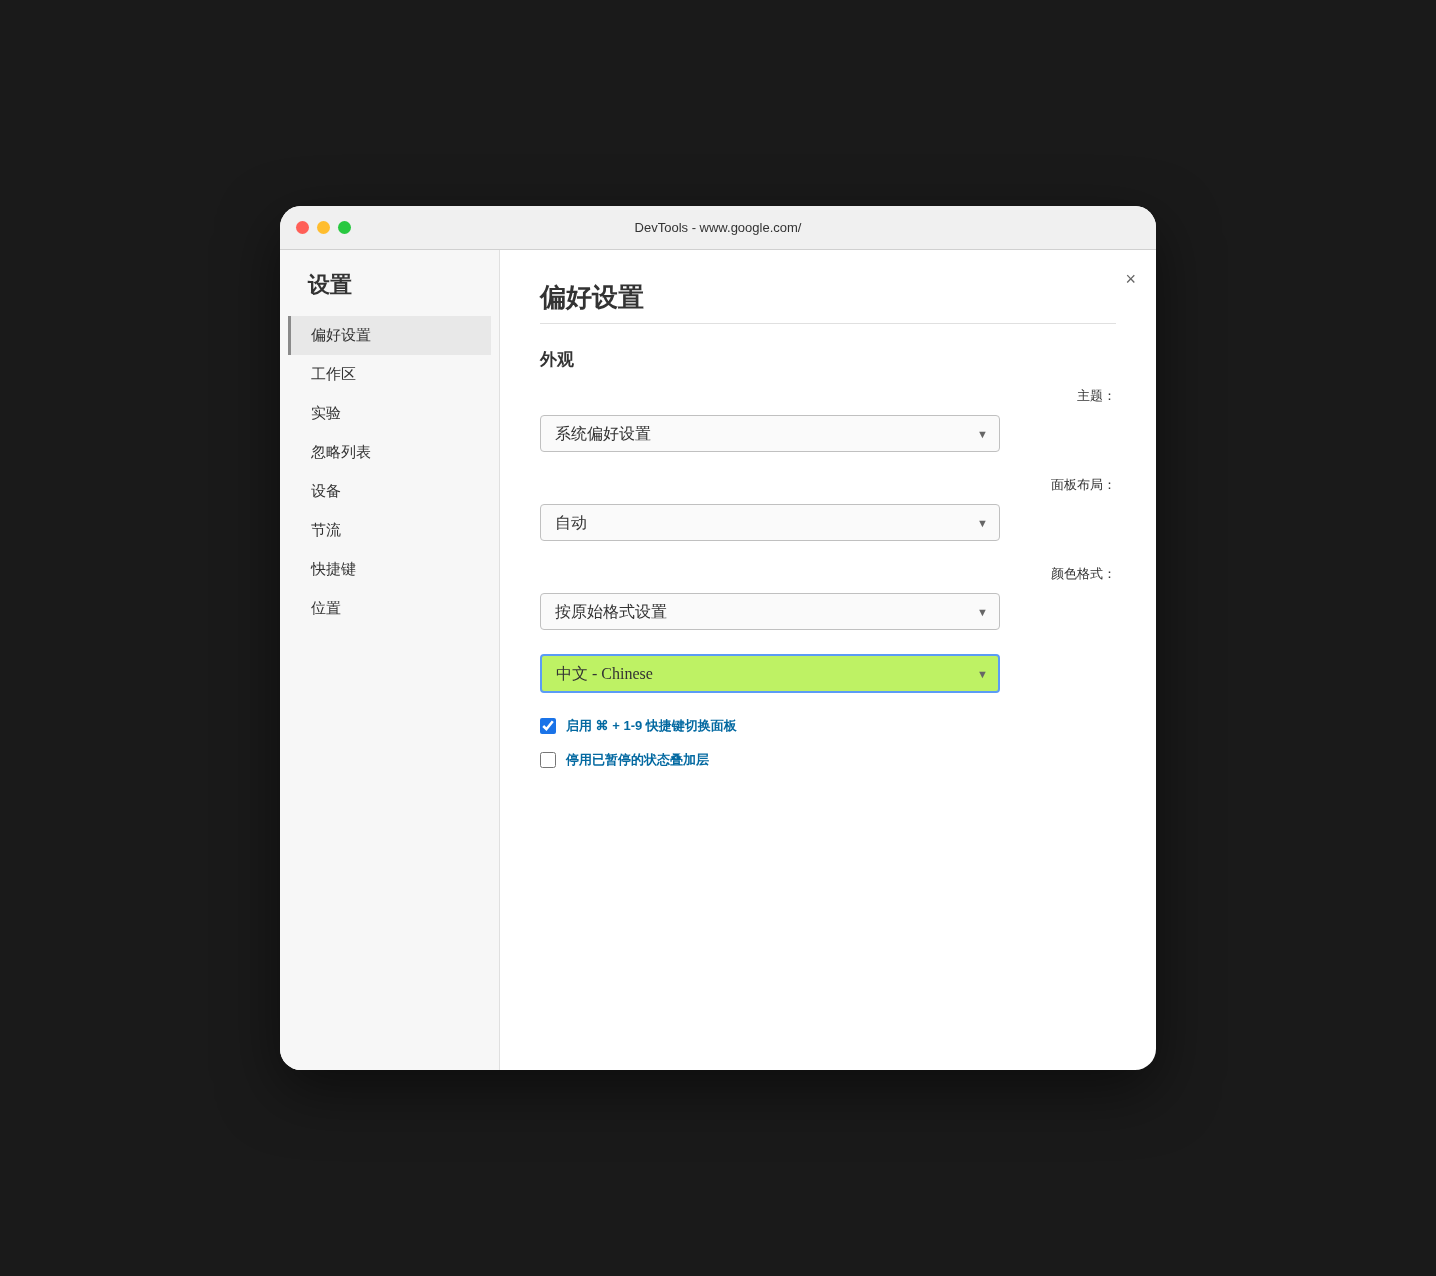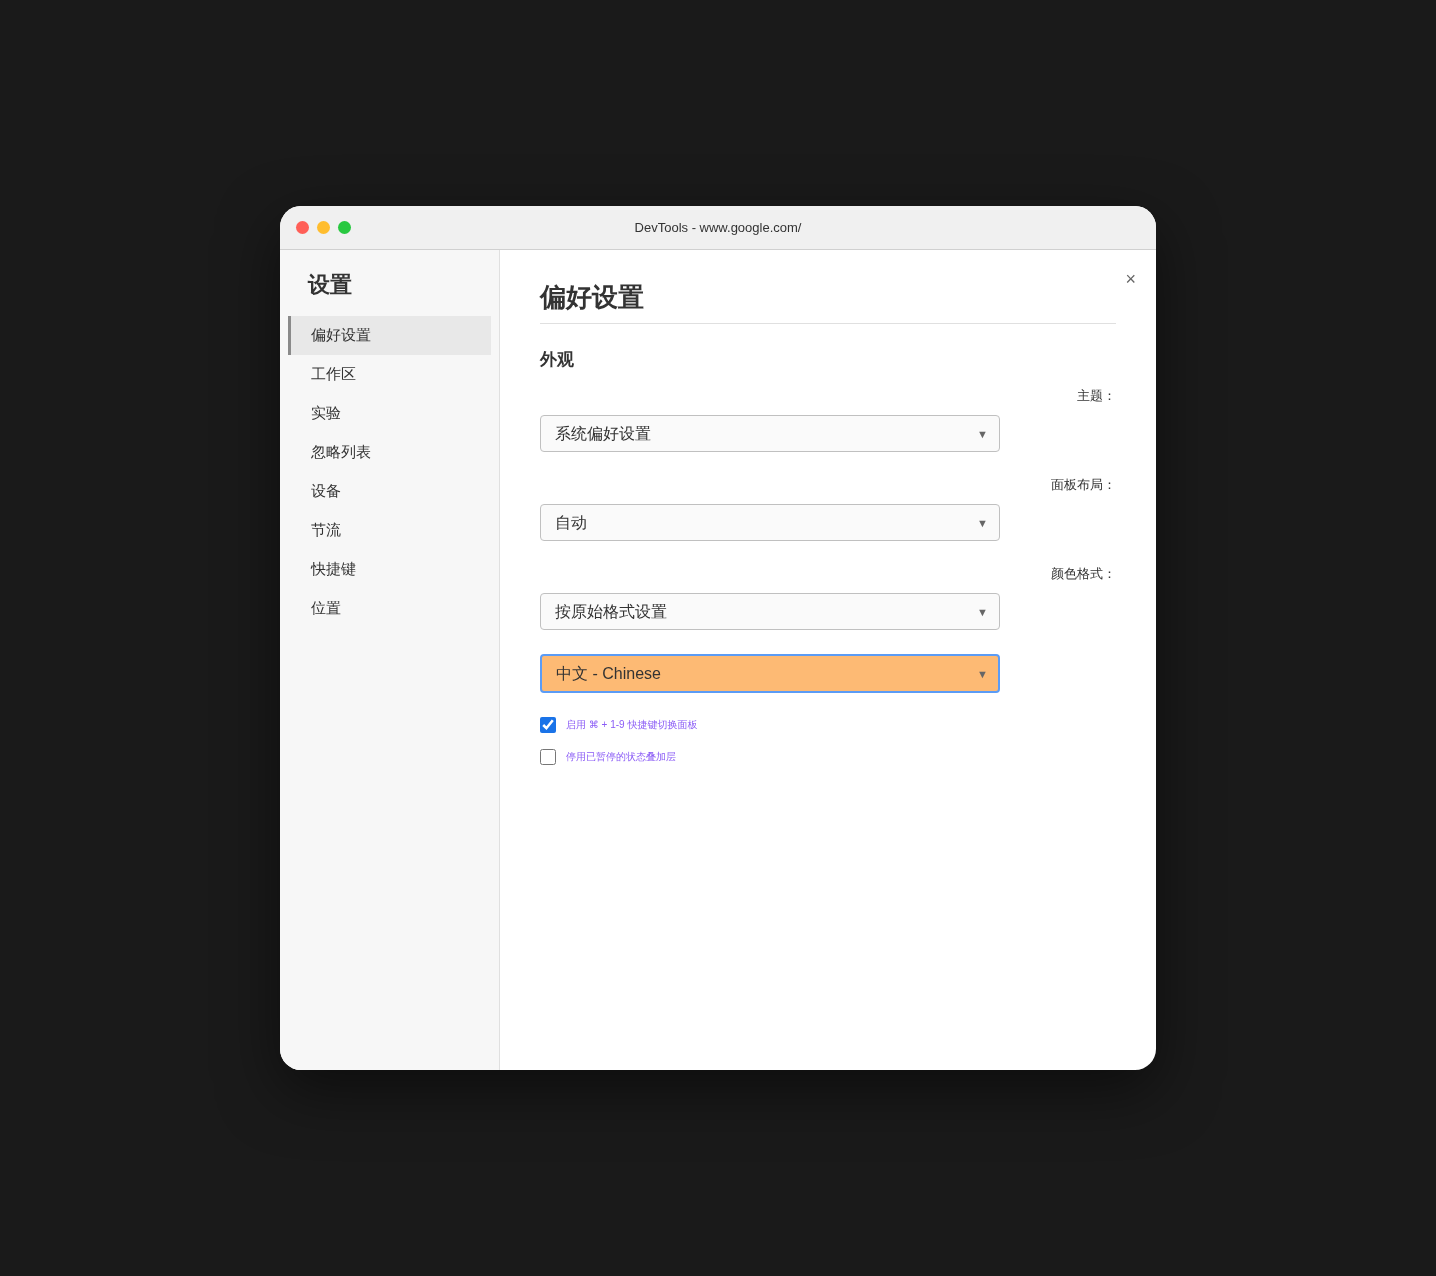--- a/index.html
+++ b/index.html
@@ -157,23 +157,24 @@
       background: #fafafa;
       border: 1px solid #c0c0c0;
       border-radius: 4px;
       appearance: none;
       -webkit-appearance: none;
       cursor: pointer;
       outline: none;
     }
 
     .select-wrapper select.highlighted {
-      background: #fdba74;
+      background: #bef264;
       border-color: #5b9cf6;
       border-width: 2px;
+      font-family: Liberation Serif, serif;
     }
 
     .select-arrow {
       position: absolute;
       right: 12px;
       top: 50%;
       transform: translateY(-50%);
       pointer-events: none;
       color: #666;
       font-size: 11px;
@@ -187,22 +188,23 @@
     }
 
     .checkbox-group input[type="checkbox"] {
       width: 16px;
       height: 16px;
       cursor: pointer;
       accent-color: #1a73e8;
     }
 
     .checkbox-label {
-      font-size: 10px;
-      color: #8b5cf6;
+      font-size: 13px;
+      color: #0369a1;
+      font-weight: bold;
     }
   </style>
 </head>
 <body>
 
 <div class="window">
 
   <div class="titlebar">
     <div class="traffic-lights">
       <div class="traffic-light close"></div>

